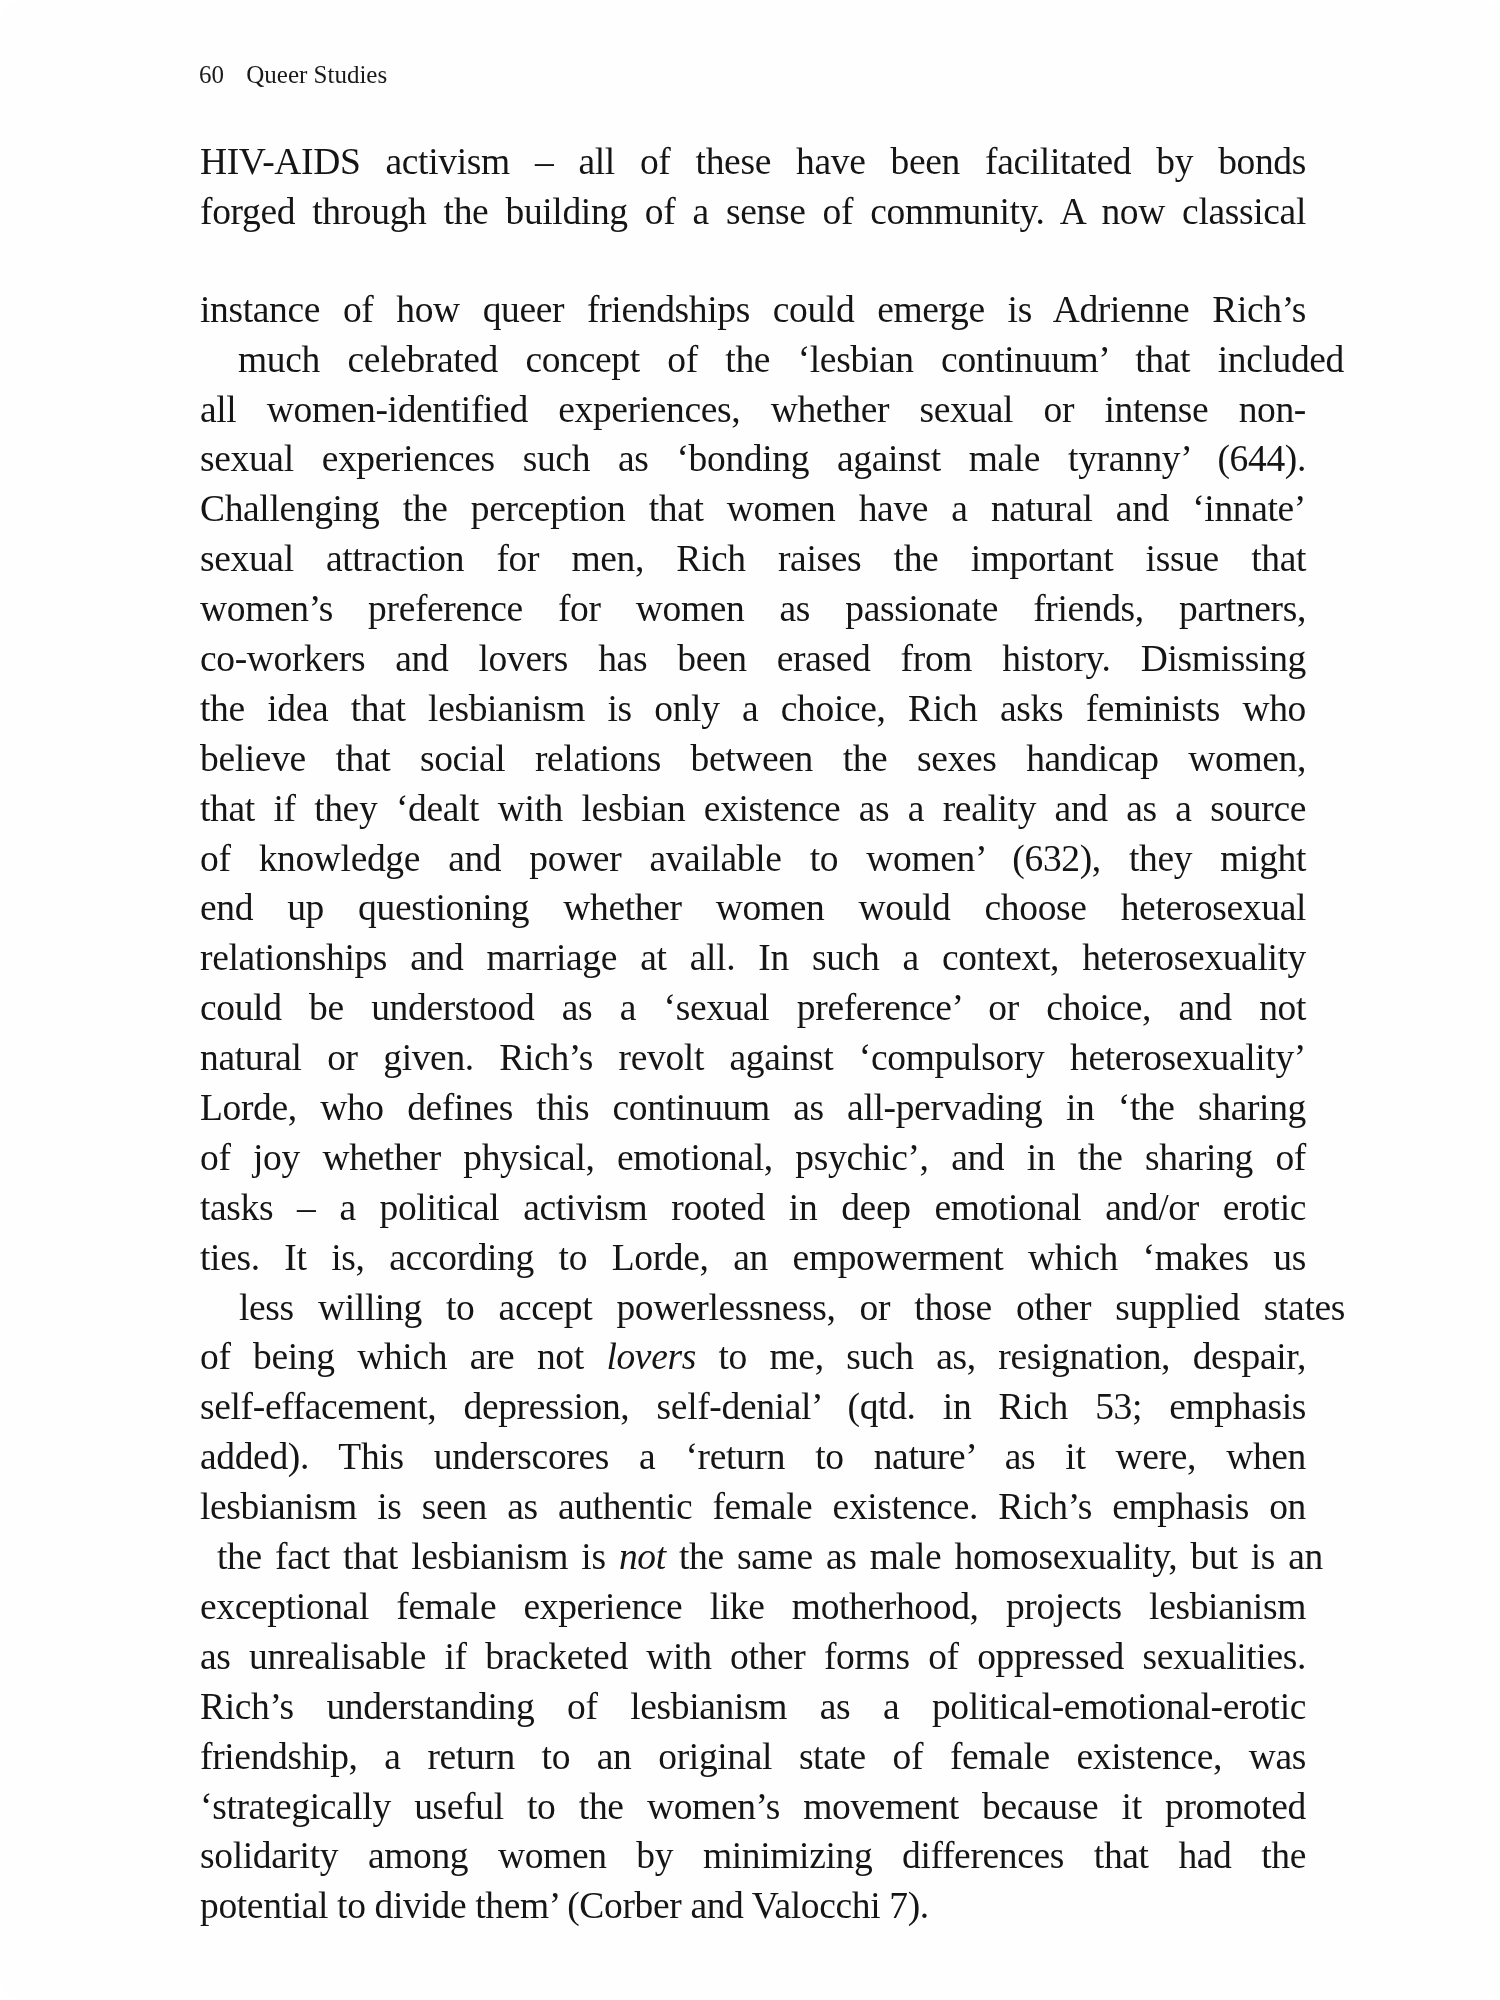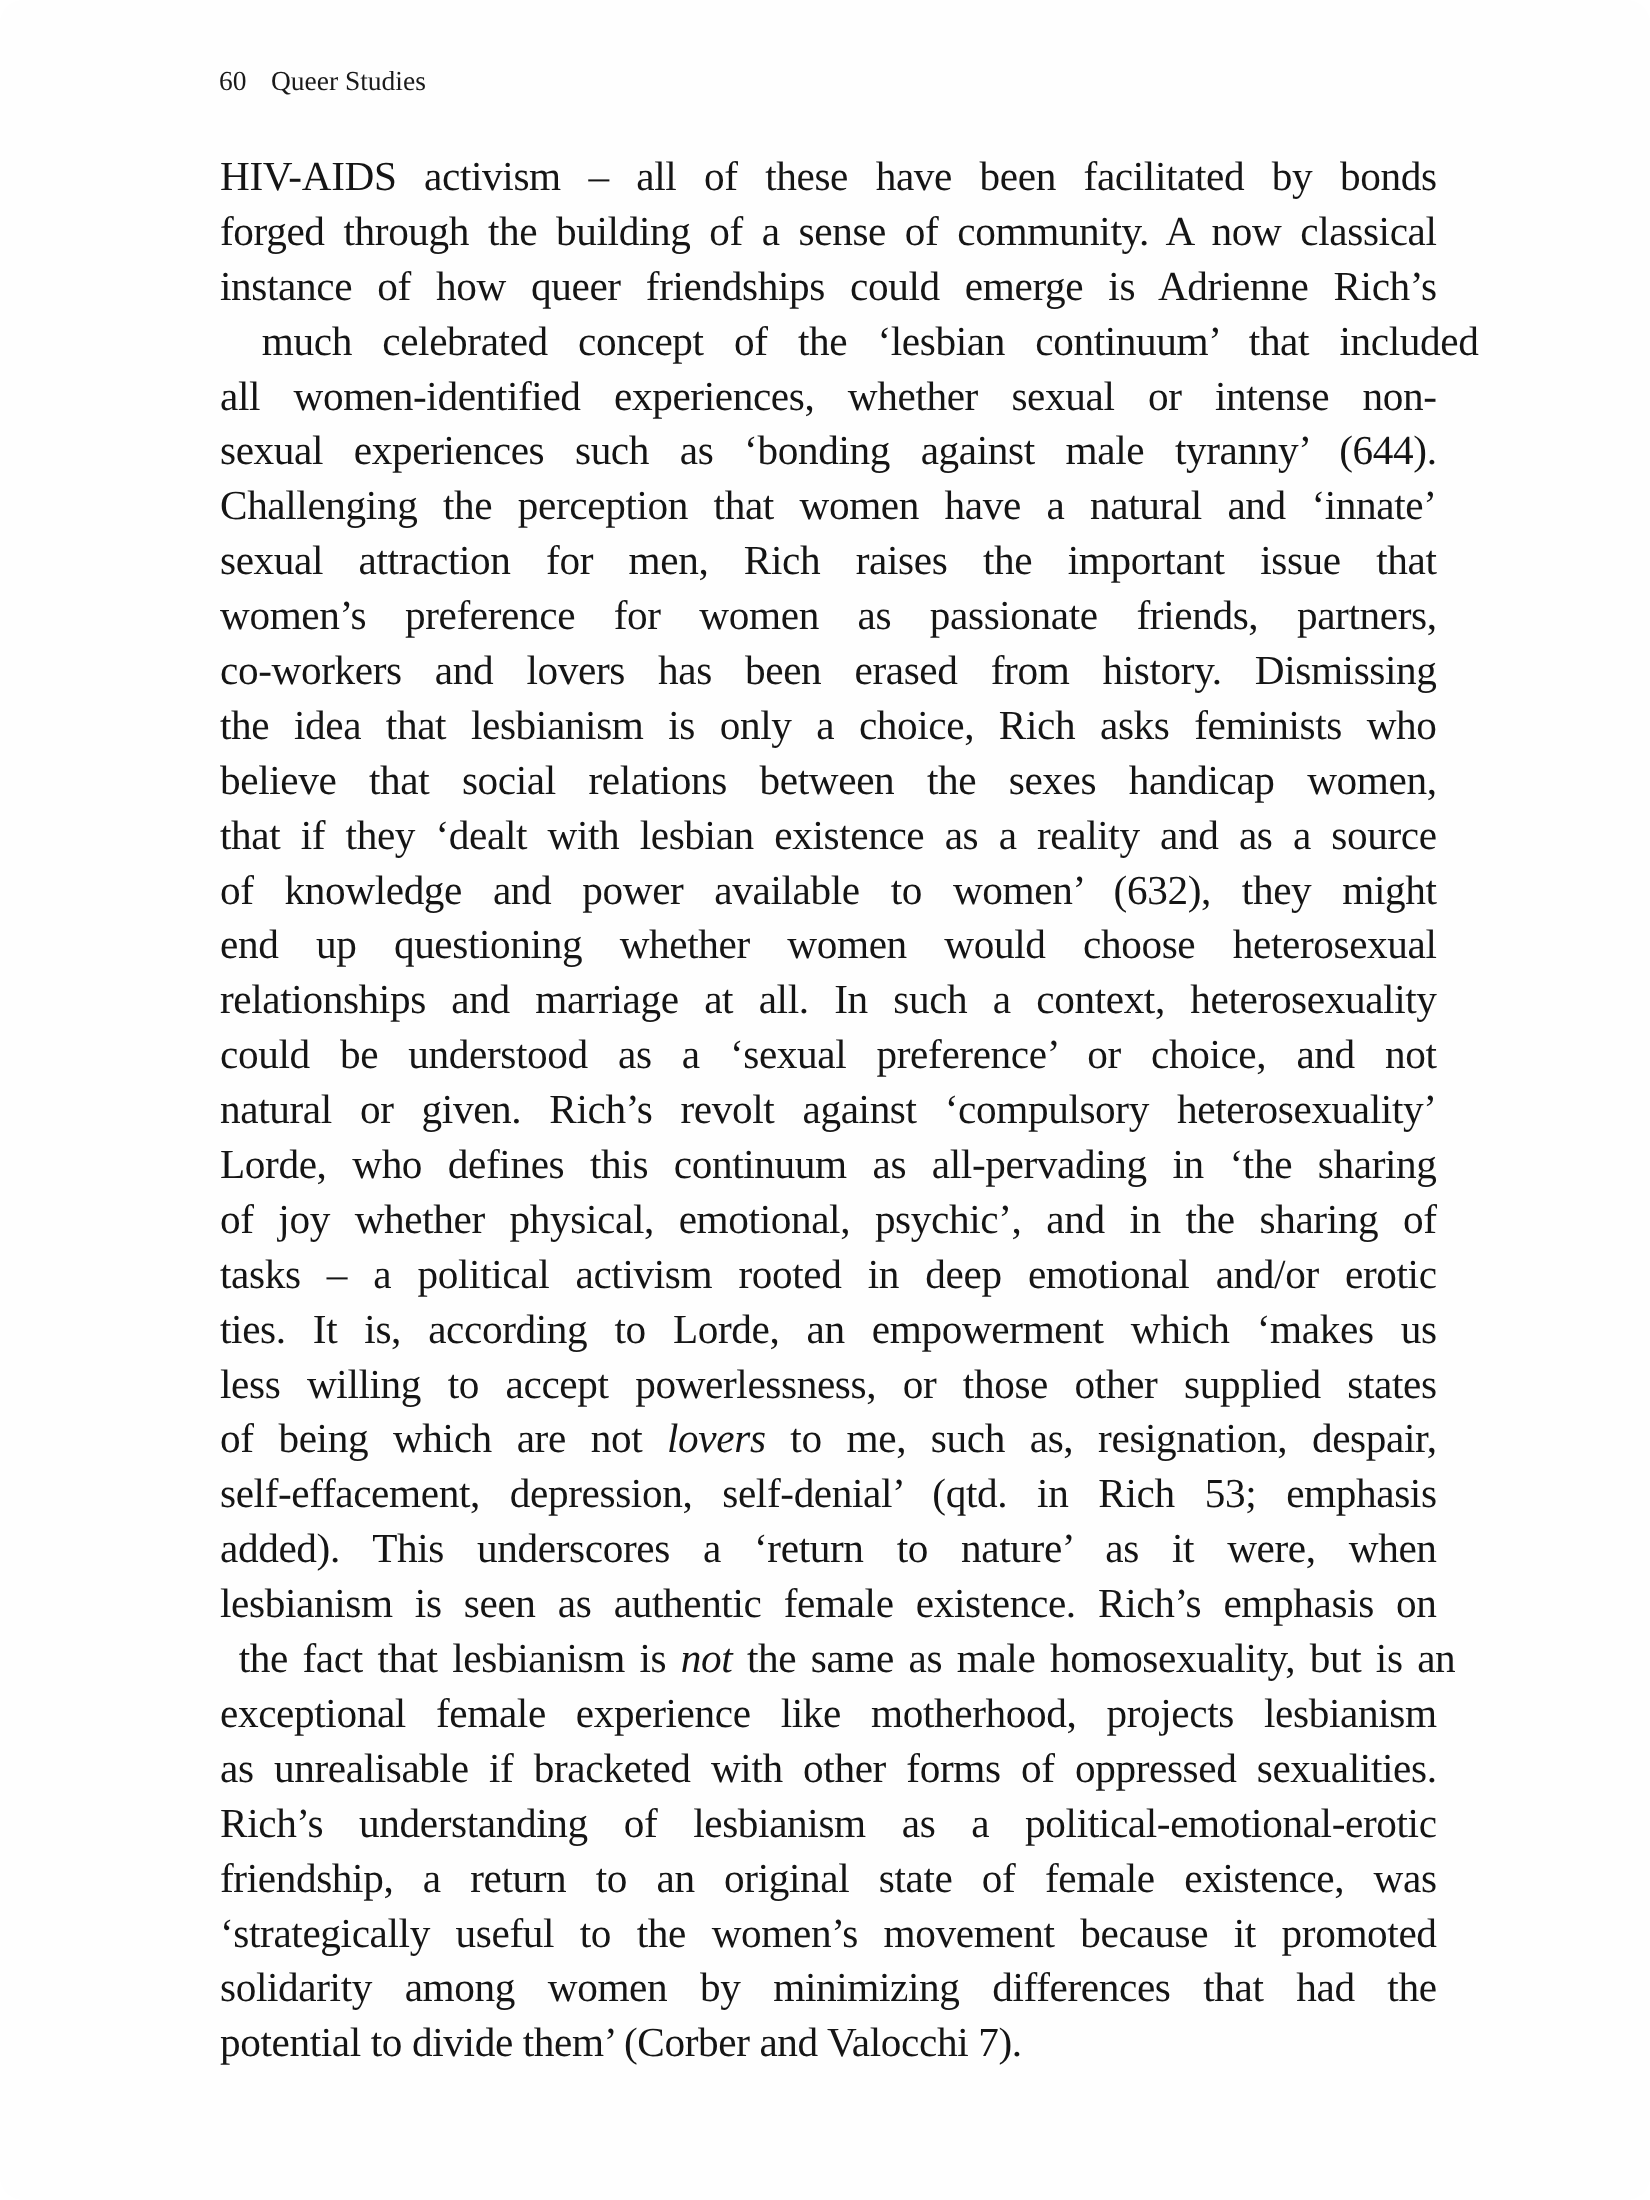--- a/index.html
+++ b/index.html
@@ -69,41 +69,41 @@
 
 <div class="page">
   <div class="running-head">
     <span class="page-number">60</span>
     <span class="book-title">Queer Studies</span>
   </div>
 
   <div class="body-text" id="body-text">
       <div class="line" style="text-align: left; text-align-last: left;"><span style="white-space: pre; word-spacing: 16.094px;"><span class="seg">HIV-AIDS activism – all of these have been facilitated by bonds</span></span></div>
       <div class="line" style="text-align: left; text-align-last: left;"><span style="white-space: pre; word-spacing: 8.122px;"><span class="seg">forged through the building of a sense of community. A now classical</span></span></div>
-      <div class="line" style="text-align: center; text-align-last: left;"><span style="white-space: pre; word-spacing: 13.832px;"><span class="seg">instance of how queer friendships could emerge is Adrienne Rich’s</span></span></div>
+      <div class="line" style="text-align: center; text-align-last: left; margin-top: 48px;"><span style="white-space: pre; word-spacing: 13.832px;"><span class="seg">instance of how queer friendships could emerge is Adrienne Rich’s</span></span></div>
       <div class="line" style="text-align: left; text-align-last: left; margin-left: 38px;"><span style="white-space: pre; word-spacing: 18.525px;"><span class="seg">much celebrated concept of the ‘lesbian continuum’ that included</span></span></div>
       <div class="line" style="text-align: left; text-align-last: left;"><span style="white-space: pre; word-spacing: 21.368px;"><span class="seg">all women-identified experiences, whether sexual or intense non-</span></span></div>
       <div class="line" style="text-align: left; text-align-last: left;"><span style="white-space: pre; word-spacing: 18.91px;"><span class="seg">sexual experiences such as ‘bonding against male tyranny’ (644).</span></span></div>
       <div class="line" style="text-align: left; text-align-last: left;"><span style="white-space: pre; word-spacing: 14.229px;"><span class="seg">Challenging the perception that women have a natural and ‘innate’</span></span></div>
       <div class="line" style="text-align: left; text-align-last: left;"><span style="white-space: pre; word-spacing: 23.283px;"><span class="seg">sexual attraction for men, Rich raises the important issue that</span></span></div>
       <div class="line" style="text-align: left; text-align-last: left;"><span style="white-space: pre; word-spacing: 26.129px;"><span class="seg">women’s preference for women as passionate friends, partners,</span></span></div>
       <div class="line" style="text-align: left; text-align-last: left;"><span style="white-space: pre; word-spacing: 21.111px;"><span class="seg">co-workers and lovers has been erased from history. Dismissing</span></span></div>
       <div class="line" style="text-align: left; text-align-last: left;"><span style="white-space: pre; word-spacing: 13.457px;"><span class="seg">the idea that lesbianism is only a choice, Rich asks feminists who</span></span></div>
       <div class="line" style="text-align: left; text-align-last: left;"><span style="white-space: pre; word-spacing: 20.607px;"><span class="seg">believe that social relations between the sexes handicap women,</span></span></div>
       <div class="line" style="text-align: left; text-align-last: left;"><span style="white-space: pre; word-spacing: 9.534px;"><span class="seg">that if they ‘dealt with lesbian existence as a reality and as a source</span></span></div>
       <div class="line" style="text-align: left; text-align-last: left;"><span style="white-space: pre; word-spacing: 19.08px;"><span class="seg">of knowledge and power available to women’ (632), they might</span></span></div>
       <div class="line" style="text-align: left; text-align-last: left;"><span style="white-space: pre; word-spacing: 25.069px;"><span class="seg">end up questioning whether women would choose heterosexual</span></span></div>
       <div class="line" style="text-align: left; text-align-last: left;"><span style="white-space: pre; word-spacing: 14.151px;"><span class="seg">relationships and marriage at all. In such a context, heterosexuality</span></span></div>
       <div class="line" style="text-align: left; text-align-last: left;"><span style="white-space: pre; word-spacing: 18.436px;"><span class="seg">could be understood as a ‘sexual preference’ or choice, and not</span></span></div>
       <div class="line" style="text-align: left; text-align-last: left;"><span style="white-space: pre; word-spacing: 16.498px;"><span class="seg">natural or given. Rich’s revolt against ‘compulsory heterosexuality’</span></span></div>
       <div class="line" style="text-align: left; text-align-last: left;"><span style="white-space: pre; word-spacing: 14.37px;"><span class="seg">Lorde, who defines this continuum as all-pervading in ‘the sharing</span></span></div>
       <div class="line" style="text-align: left; text-align-last: left;"><span style="white-space: pre; word-spacing: 13.491px;"><span class="seg">of joy whether physical, emotional, psychic’, and in the sharing of</span></span></div>
       <div class="line" style="text-align: left; text-align-last: left;"><span style="white-space: pre; word-spacing: 14.847px;"><span class="seg">tasks – a political activism rooted in deep emotional and/or erotic</span></span></div>
       <div class="line" style="text-align: left; text-align-last: left;"><span style="white-space: pre; word-spacing: 15.645px;"><span class="seg">ties. It is, according to Lorde, an empowerment which ‘makes us</span></span></div>
-      <div class="line" style="text-align: left; text-align-last: left;"><span style="white-space: pre; word-spacing: 15.139px;"><span class="seg">less willing to accept powerlessness, or those other supplied states</span></span></div>
+      <div class="line" style="text-align: left; text-align-last: left; margin-left: 39px;"><span style="white-space: pre; word-spacing: 15.139px;"><span class="seg">less willing to accept powerlessness, or those other supplied states</span></span></div>
       <div class="line" style="text-align: left; text-align-last: left;"><span style="white-space: pre; word-spacing: 13.538px;"><span class="seg">of being which are not </span><span class="seg italic">lovers</span><span class="seg"> to me, such as, resignation, despair,</span></span></div>
       <div class="line" style="text-align: left; text-align-last: left;"><span style="white-space: pre; word-spacing: 18.19px;"><span class="seg">self-effacement, depression, self-denial’ (qtd. in Rich 53; emphasis</span></span></div>
       <div class="line" style="text-align: left; text-align-last: left;"><span style="white-space: pre; word-spacing: 21.069px;"><span class="seg">added). This underscores a ‘return to nature’ as it were, when</span></span></div>
       <div class="line" style="text-align: left; text-align-last: left;"><span style="white-space: pre; word-spacing: 11.212px;"><span class="seg">lesbianism is seen as authentic female existence. Rich’s emphasis on</span></span></div>
       <div class="line" style="text-align: left; text-align-last: left;"><span style="white-space: pre; word-spacing: 4.233px; margin-left: 17px;"><span class="seg">the fact that lesbianism is </span><span class="seg italic">not</span><span class="seg"> the same as male homosexuality, but is an</span></span></div>
       <div class="line" style="text-align: left; text-align-last: left;"><span style="white-space: pre; word-spacing: 18.281px;"><span class="seg">exceptional female experience like motherhood, projects lesbianism</span></span></div>
       <div class="line" style="text-align: left; text-align-last: left;"><span style="white-space: pre; word-spacing: 9.483px;"><span class="seg">as unrealisable if bracketed with other forms of oppressed sexualities.</span></span></div>
       <div class="line" style="text-align: left; text-align-last: left;"><span style="white-space: pre; word-spacing: 23.641px;"><span class="seg">Rich’s understanding of lesbianism as a political-emotional-erotic</span></span></div>
       <div class="line" style="text-align: left; text-align-last: left;"><span style="white-space: pre; word-spacing: 17.736px;"><span class="seg">friendship, a return to an original state of female existence, was</span></span></div>
       <div class="line" style="text-align: left; text-align-last: left;"><span style="white-space: pre; word-spacing: 14.307px;"><span class="seg">‘strategically useful to the women’s movement because it promoted</span></span></div>

